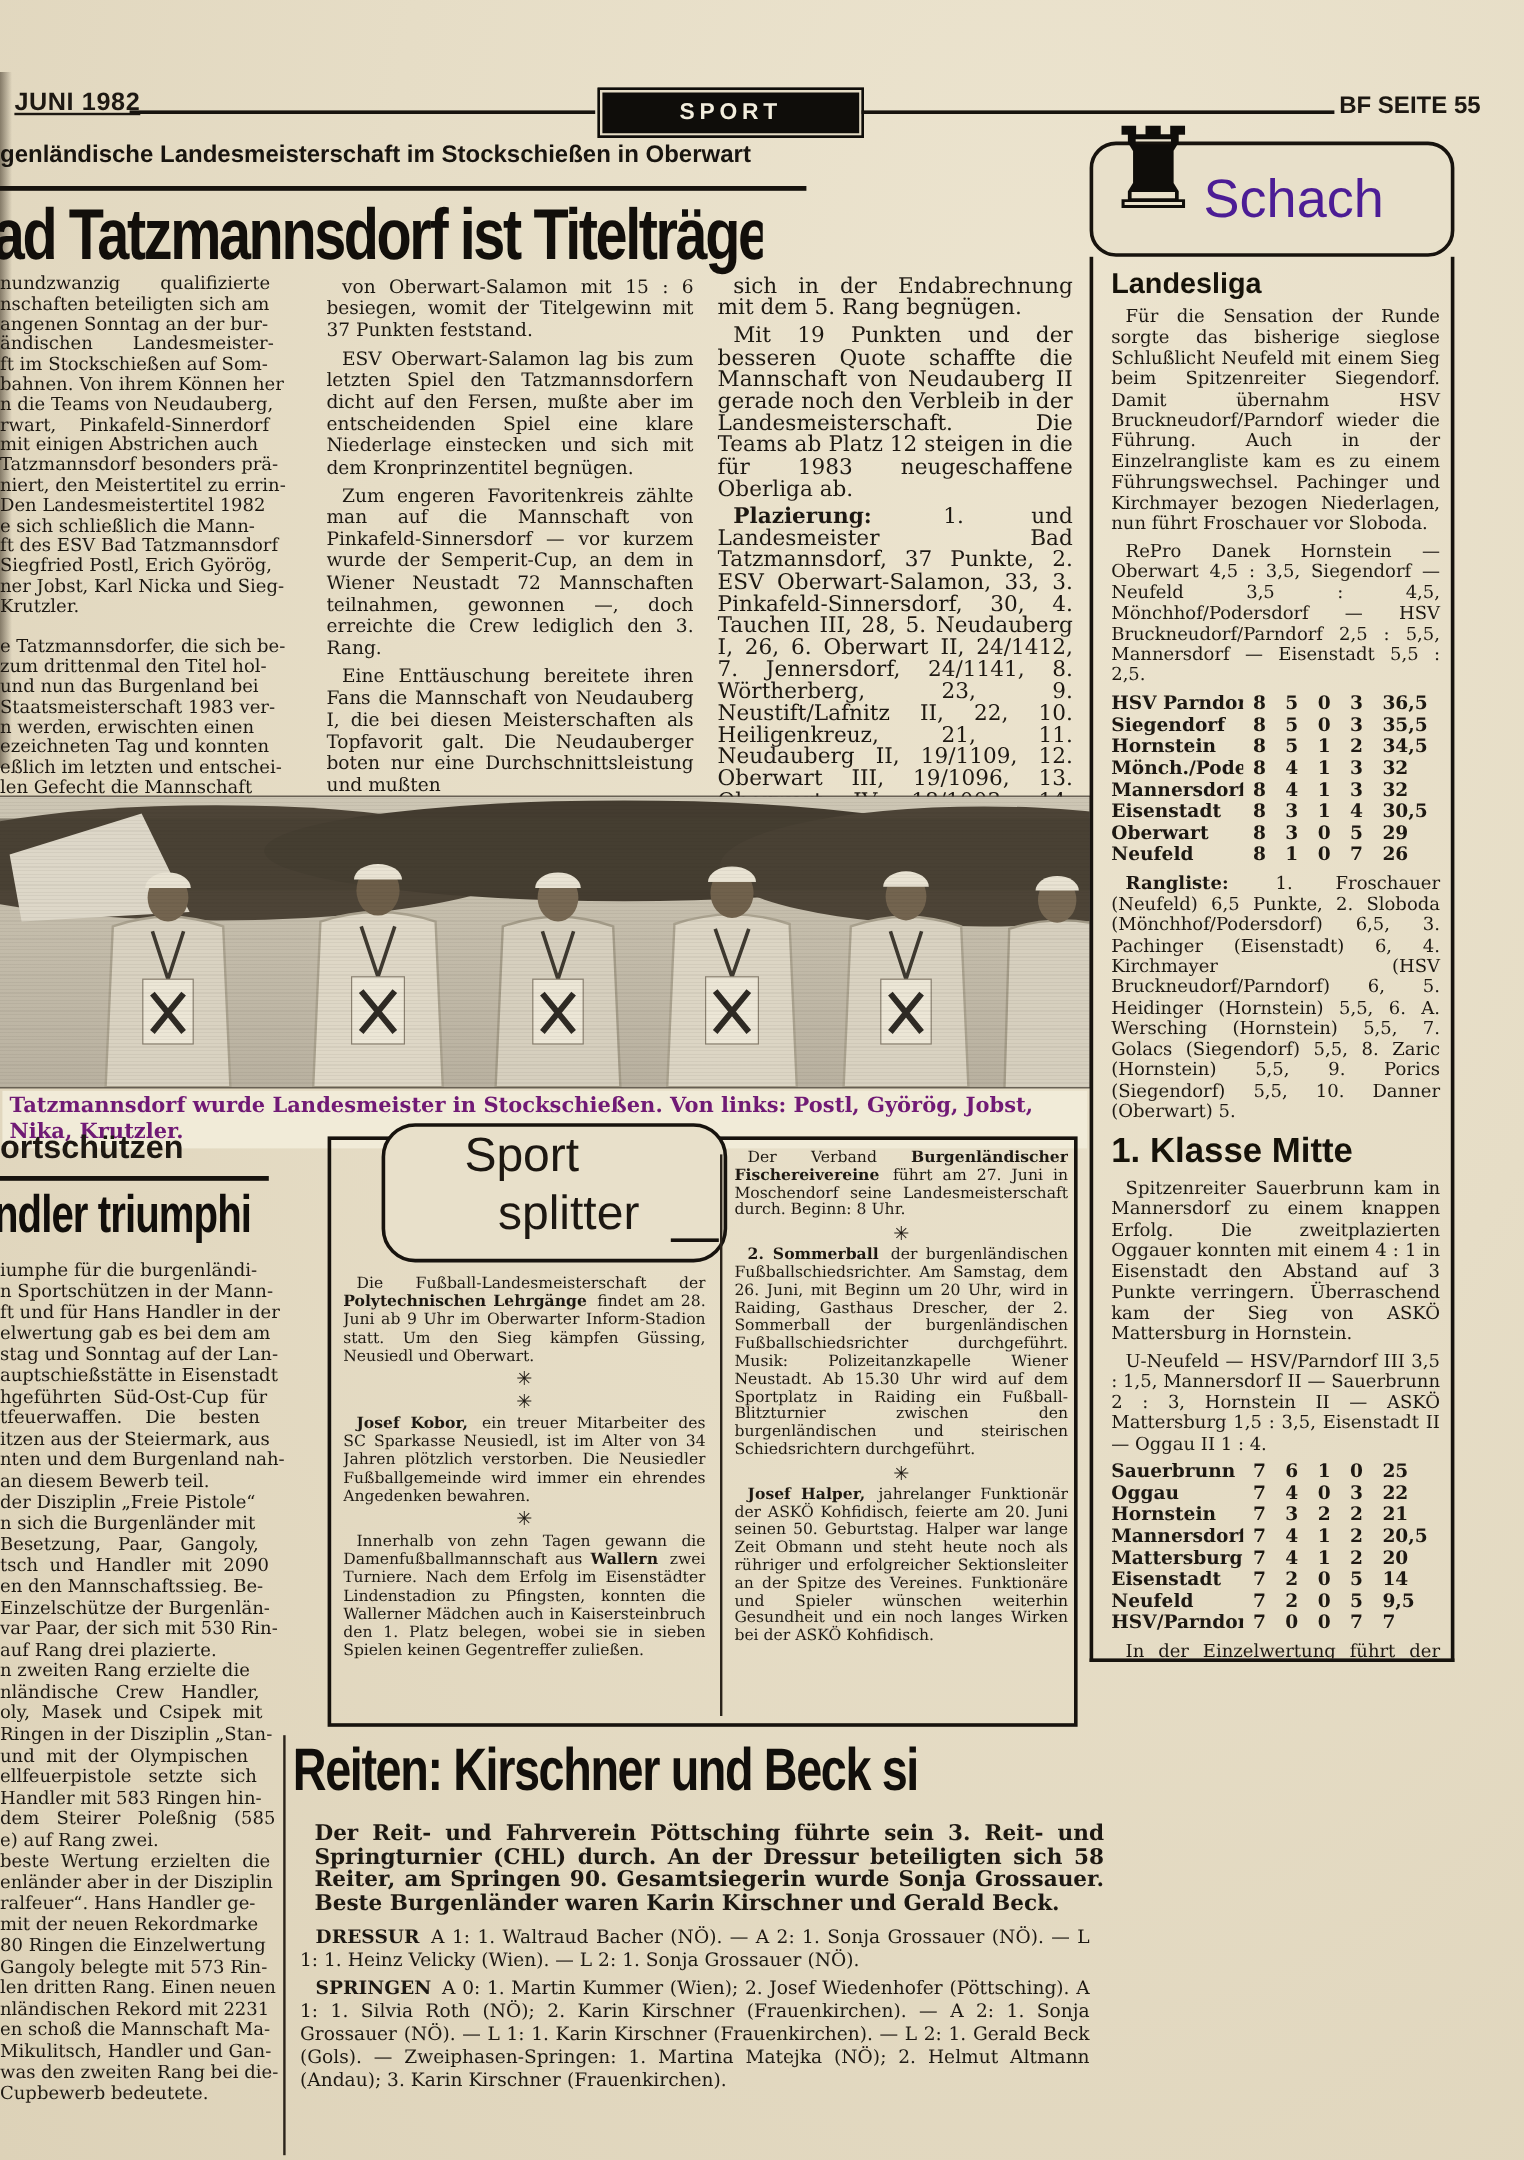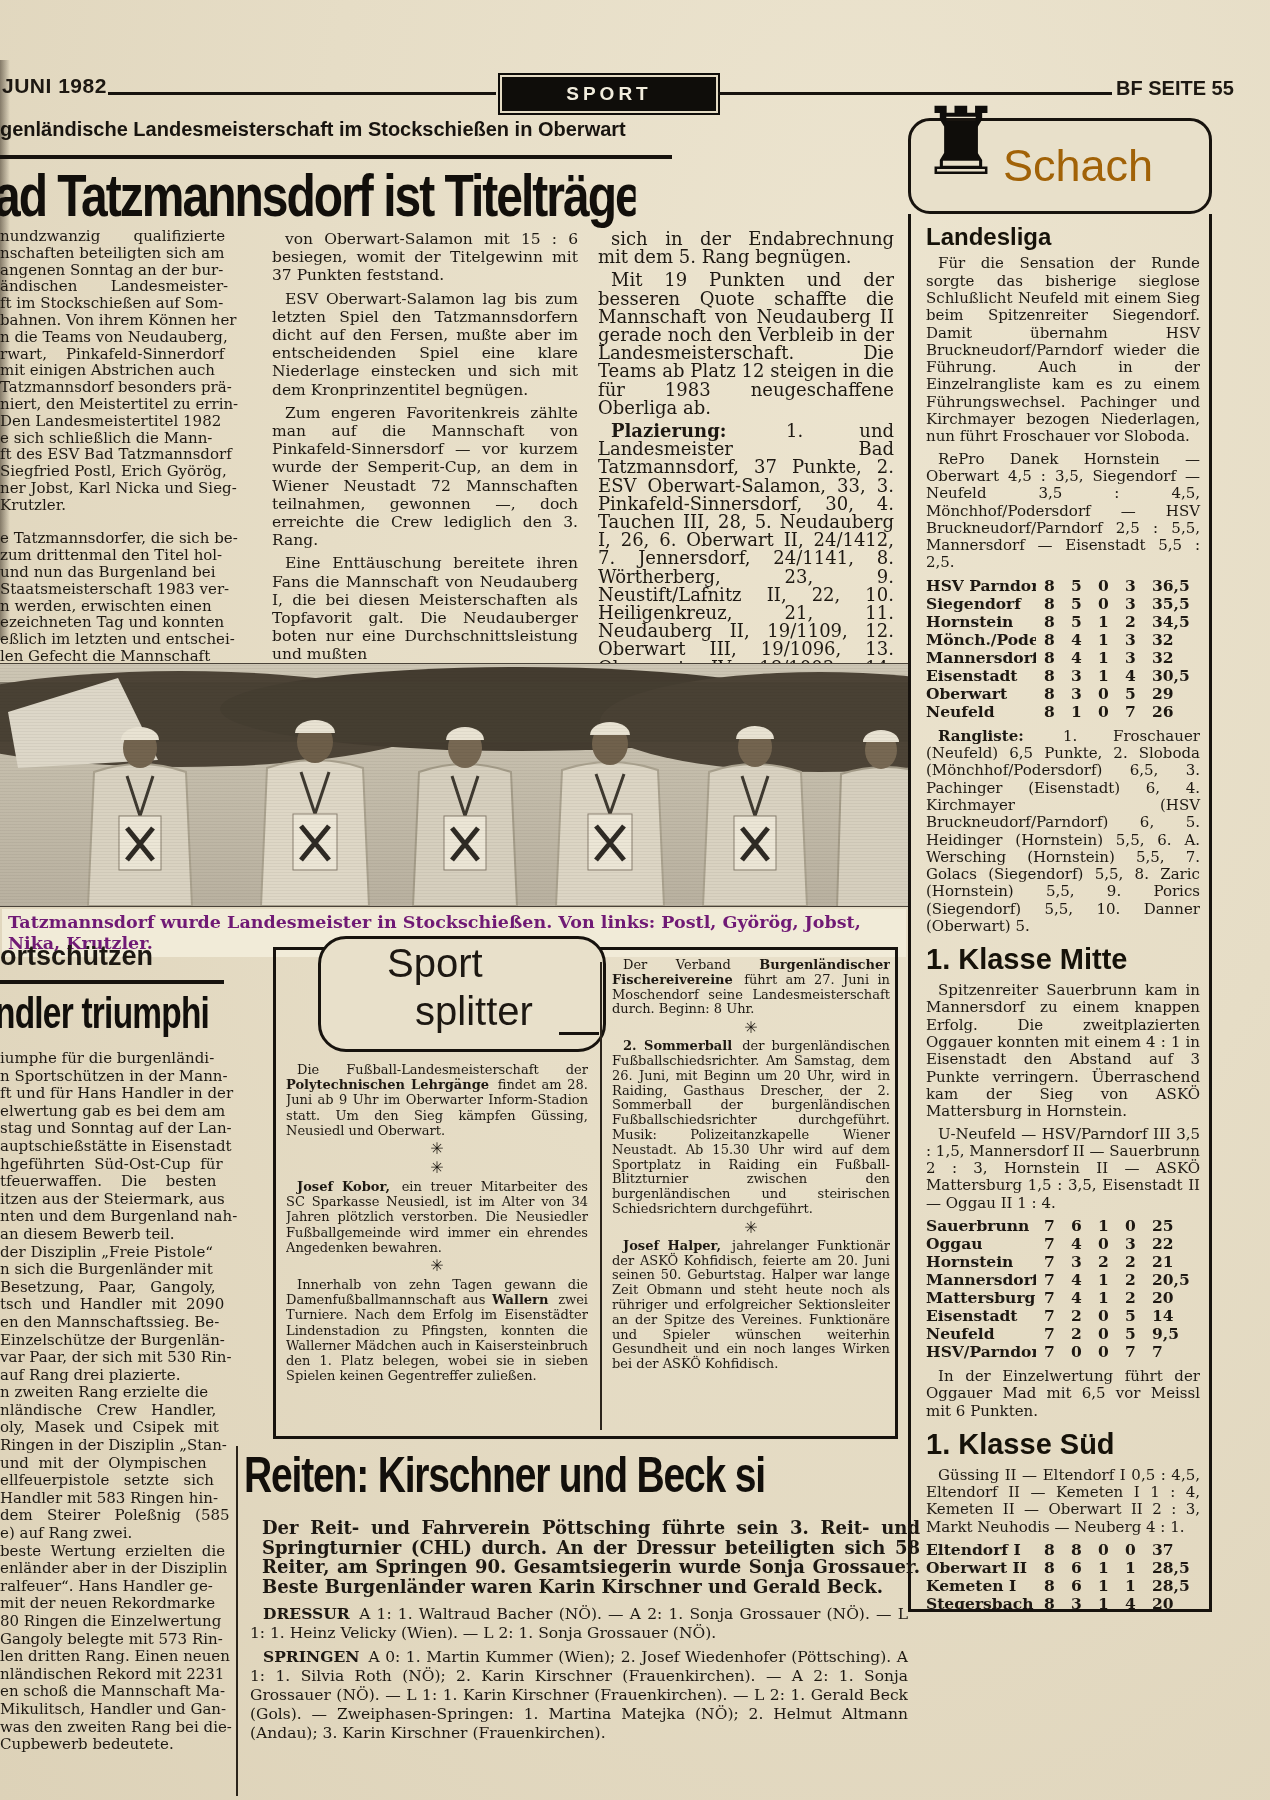--- a/index.html
+++ b/index.html
@@ -1,21 +1,21 @@
 <!DOCTYPE html>
 <html><head>
 <meta charset="utf-8">
 <style>
   html,body{margin:0;padding:0;background:#8a8172;}
   .page{position:relative;width:1270px;height:1800px;overflow:hidden;margin:0 auto;
         background:radial-gradient(ellipse at 68% 18%, #ece4cf 0%, #e6ddc6 45%, #ddd2b8 100%);
         color:#1d1812;font-family:"DejaVu Serif",serif;}
   .abs{position:absolute;}
   
-  .mh-date{left:2px;top:74px;font:700 21px "Liberation Sans",sans-serif;letter-spacing:.5px;}
+  .mh-date{left:12px;top:74px;font:700 21px "Liberation Sans",sans-serif;letter-spacing:.5px;text-decoration:underline;}
   .rule{background:#17130e;height:3px;}
   .rule-l{left:108px;top:92px;width:388px;}
   .rule-r{left:718px;top:92px;width:394px;}
   .sport-badge{left:498px;top:73px;width:218px;height:38px;background:#0f0d0a;border:2px solid #0f0d0a;
         box-shadow:inset 0 0 0 2px #e5dcc5;display:flex;align-items:center;justify-content:center;}
   .sport-badge span{color:#f2eddd;font:700 19px "Liberation Sans",sans-serif;letter-spacing:4px;}
   .mh-page{left:1116px;top:77px;font:700 20px "Liberation Sans",sans-serif;}
   
   .kicker{left:0;top:117px;width:700px;font:700 20px/1.25 "Liberation Sans",sans-serif;color:#18140f;}
   .kicker-rule{left:0;top:155px;width:672px;height:4px;background:#17130e;}
@@ -32,22 +32,22 @@
   
   .photo-wrap{left:0;top:664px;width:908px;height:242px;outline:1px solid #4a4339;}
   .photo-wrap::after{content:"";position:absolute;inset:0;
         background:repeating-linear-gradient(0deg,rgba(30,25,18,.05) 0 1px,transparent 1px 3px);}
   .caption{left:2px;top:909px;width:892px;background:#f1ebd8;padding:3px 6px;
         font:700 17.5px/1.2 "DejaVu Serif",serif;color:#701a75;}
   
   .schach-tab{left:908px;top:118px;width:304px;height:96px;border:3.5px solid #17130e;border-radius:22px;
         background:#e8e0ca;box-sizing:border-box;}
   .rook{position:absolute;left:8px;top:-26px;font:400 94px/1 "DejaVu Sans",sans-serif;color:#0f0d0a;}
-  .schach-title{position:absolute;left:92px;top:22px;font:400 45px/1 "Liberation Sans",sans-serif;color:#a16207;}
-  .schach-col{left:908px;top:214px;width:304px;height:1398px;border:3.5px solid #17130e;border-top:none;
+  .schach-title{position:absolute;left:92px;top:22px;font:400 45px/1 "Liberation Sans",sans-serif;color:#4c1d95;}
+  .schach-col{left:908px;top:214px;width:304px;height:1171px;border:3.5px solid #17130e;border-top:none;
         box-sizing:border-box;padding:8px 9px 0 15px;overflow:hidden;}
   .schach-col h3{margin:0;color:#161209;}
   .h-liga{font:700 24px/1.1 "Liberation Sans",sans-serif;margin:2px 0 5px 0 !important;}
   .h-klasse{font:700 29px/1.1 "Liberation Sans",sans-serif;margin:9px 0 6px 0 !important;}
   .schach-col .para{font-size:15px;line-height:17.3px;text-align:justify;text-indent:12px;margin:0 0 5px 0;}
   .stable{margin:4px 0 7px 0;font:700 15.5px/18px "DejaVu Serif",serif;}
   .trow{display:flex;}
   .tc.name{flex:1;white-space:nowrap;overflow:hidden;}
   .tc.num{width:27px;text-align:center;}
   .tc.num:last-child{width:48px;text-align:left;padding-left:8px;}

